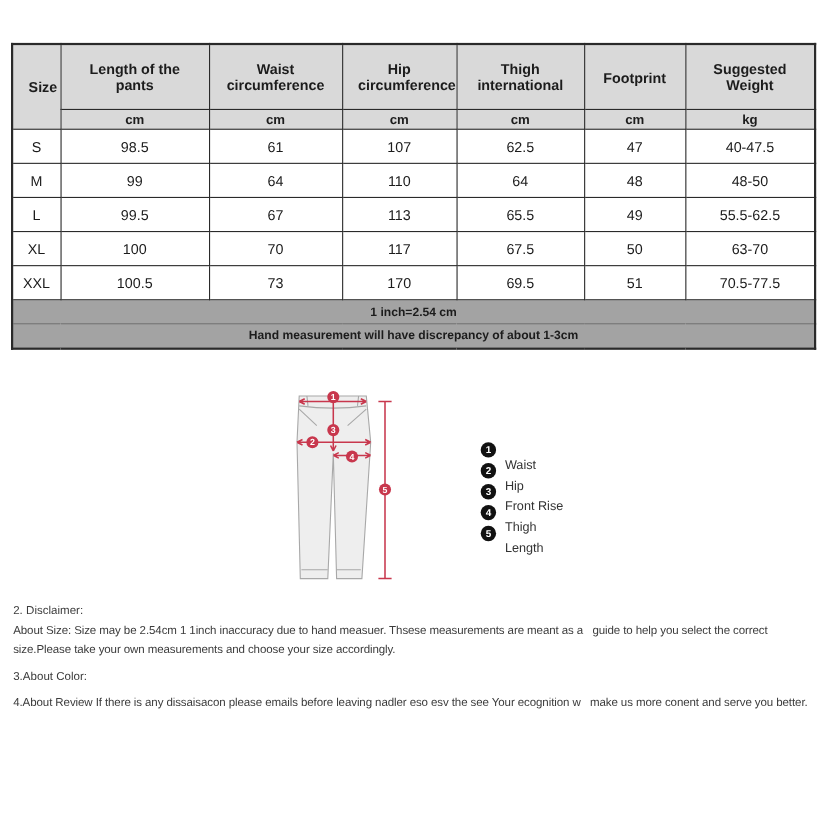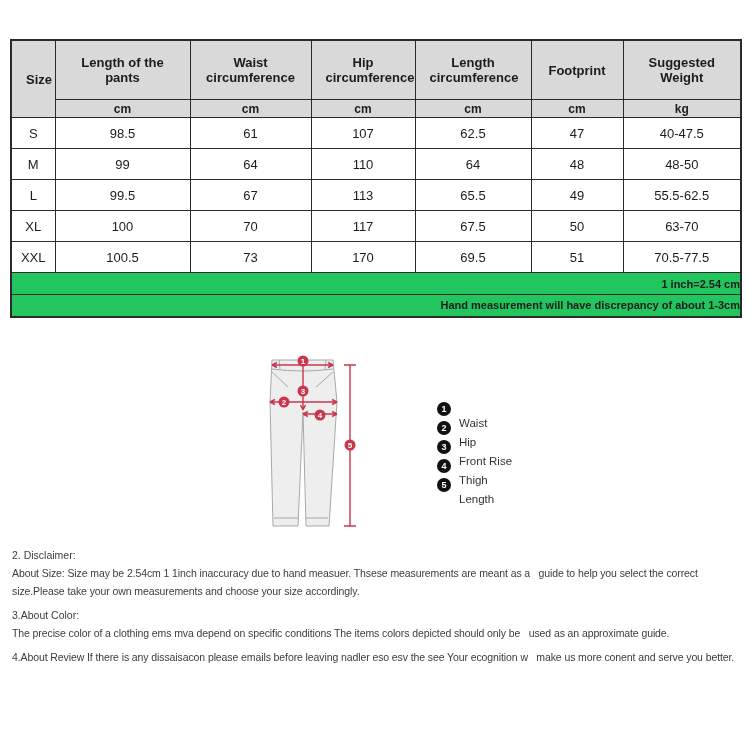--- a/index.html
+++ b/index.html
@@ -10,21 +10,21 @@
   .size-table-wrap { position: absolute; left: 10px; top: 39px; width: 731px; }
   table.size-table { width: 730px; border-collapse: collapse; table-layout: fixed; border: 2px solid #2a2a2a; }
   table.size-table th, table.size-table td { border: 1px solid #2a2a2a; text-align: center; vertical-align: middle; color: #1c1c1c; overflow: hidden; }
   tr.hdr-row { height: 49px; }
   tr.hdr-row th { background: #d9d9d9; font-size: 13px; font-weight: bold; line-height: 15px; padding: 14px; }
   tr.unit-row { height: 18px; }
   tr.unit-row th { background: #d9d9d9; font-size: 12px; font-weight: bold; }
   tr.data-row { height: 31px; }
   tr.data-row td { background: #ffffff; font-size: 13px; font-weight: normal; }
   tr.foot-row { height: 22px; }
-  tr.foot-row td { background: #22c55e; font-size: 11px; font-weight: bold; text-align: right; }
+  tr.foot-row td { background: #a3a3a3; font-size: 11px; font-weight: bold; }
 
   
   .diagram { position: absolute; left: 252px; top: 338px; width: 260px; height: 215px; }
   .legend { position: absolute; left: 437px; top: 399px; }
   .legend-item { display: flex; align-items: center; height: 19px; }
   .legend-dot { width: 14px; height: 14px; border-radius: 50%; background: #111111; color: #ffffff;
                 font-size: 9px; font-weight: bold; display: flex; align-items: center; justify-content: center;
                 margin-right: 8px; flex: 0 0 14px; }
   .legend-label { font-size: 11.5px; color: #333333; margin-top: 28px; }
 
@@ -48,21 +48,21 @@
       <col style="width:116px">
         <col style="width:92px">
         <col style="width:118px">
     </colgroup>
     <tbody>
       <tr class="hdr-row">
         <th rowspan="2">Size</th>
         <th>Length of the pants</th>
         <th>Waist circumference</th>
         <th>Hip circumference</th>
-        <th>Length circumference</th>
+        <th>Thigh international</th>
         <th>Footprint</th>
         <th>Suggested Weight</th>
       </tr>
       <tr class="unit-row">
         <th>cm</th>
         <th>cm</th>
         <th>cm</th>
         <th>cm</th>
         <th>cm</th>
         <th>kg</th>
@@ -173,19 +173,18 @@
   </div>
 </div>
 
 <div class="notes">
   <div class="note">
     <div class="note-heading">2. Disclaimer:</div>
     <div class="note-body">About Size: Size may be 2.54cm 1 1inch inaccuracy due to hand measuer. Thsese measurements are meant as a   guide to help you select the correct size.Please take your own measurements and choose your size accordingly.</div>
   </div>
   <div class="note">
     <div class="note-heading">3.About Color:</div>
-    <div class="note-body">The precise color of a clothing ems mva depend on specific conditions The items colors depicted should only be   used as an approximate guide.</div>
   </div>
   <div class="note">
 
     <div class="note-body">4.About Review If there is any dissaisacon please emails before leaving nadler eso esv the see Your ecognition w   make us more conent and serve you better.</div>
   </div>
 </div>
 
 </body></html>

